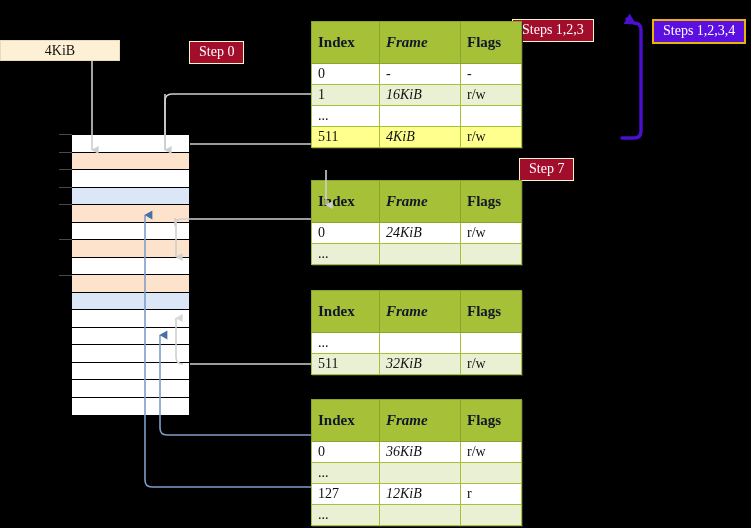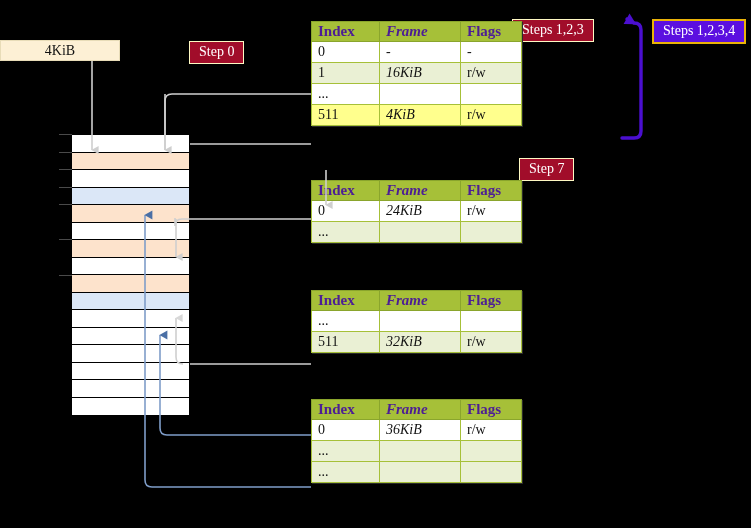--- a/index.html
+++ b/index.html
@@ -29,22 +29,22 @@
   .grow:last-child{border-bottom:none;}
   .grow.orange{background:#fde3cc;}
   .grow.blue{background:#dbe7f7;}
   .grow.white{background:#fff;}
   
   .tick{left:59px;width:13px;height:0;border-top:1px solid #4a4a4a;}
 
   
   .ptable{border-collapse:collapse;font-size:14px;background:#fff;
           box-shadow:1px 1px 0 #2a2a2a;}
-  .ptable th{background:#a6c038;color:#4c1d95;font-weight:bold;text-align:left;
-    padding:1px 6px;border:1px solid #8aa52c;font-size:15px;}
+  .ptable th{background:#a6c038;color:#0f172a;font-weight:bold;text-align:left;
+    padding:12px 6px;border:1px solid #8aa52c;font-size:15px;}
   .ptable td{border:1px solid #a6c038;padding:2px 6px;color:#111;height:17px;
     box-sizing:border-box;}
   .ptable tr.alt td{background:#eaf0d4;}
   .ptable tr.plain td{background:#fff;}
   .hl{background:#ffff8d !important;}
   .cw1{width:55px;} .cw2{width:68px;font-style:italic;} .cw3{width:48px;}
 
   #t1{left:311px;top:21px;}
   #t2{left:311px;top:180px;}
   #t3{left:311px;top:290px;}
@@ -168,20 +168,25 @@
     <tbody>
       <tr class="plain">
         <td class="cw1">0</td>
         <td class="cw2">36KiB</td>
         <td class="cw3">r/w</td>
       </tr>
       <tr class="alt">
         <td class="cw1">...</td>
         <td class="cw2"></td>
         <td class="cw3"></td>
+      </tr>
+      <tr class="plain">
+        <td class="cw1">127</td>
+        <td class="cw2">12KiB</td>
+        <td class="cw3">r</td>
       </tr>
       <tr class="alt">
         <td class="cw1">...</td>
         <td class="cw2"></td>
         <td class="cw3"></td>
       </tr>
     </tbody>
   </table>
 
 <svg class="abs" id="wires" viewBox="0 0 751 528">

